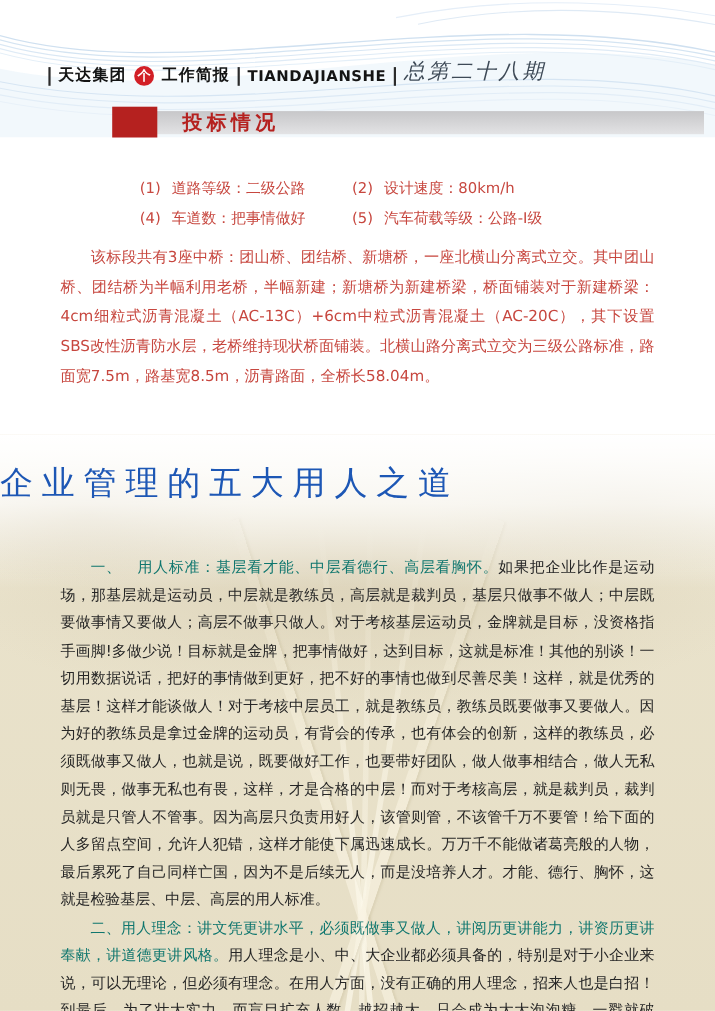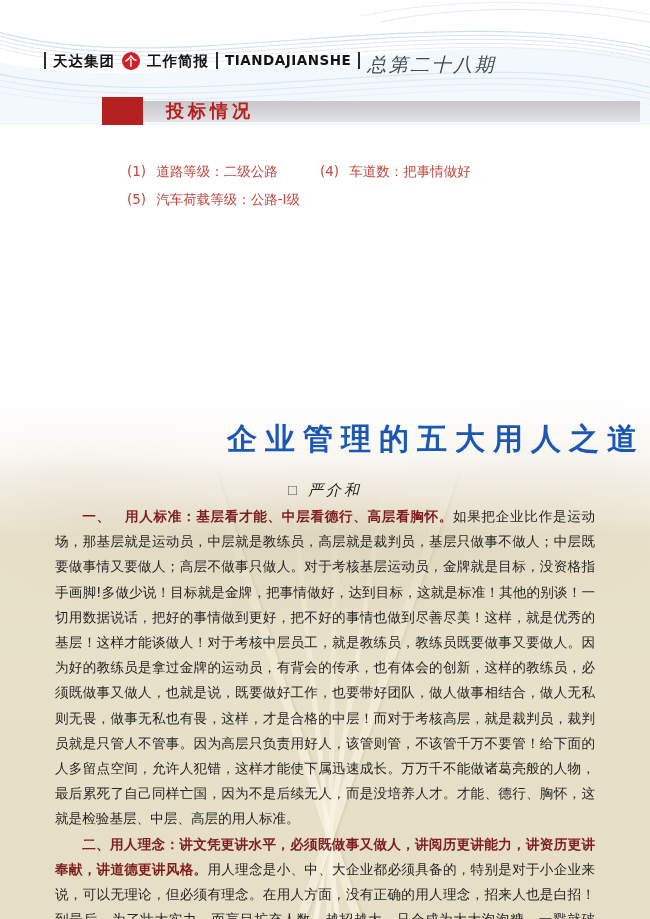--- a/index.html
+++ b/index.html
@@ -20,21 +20,21 @@
   }
   .lane{position:absolute;top:78px;height:470px;transform-origin:top center;opacity:.75;}
   .lane-line{width:5px;background:linear-gradient(180deg,rgba(250,246,230,0) 0%,rgba(252,248,234,.95) 70%);}
   .lane-rail{width:9px;background:linear-gradient(180deg,rgba(246,240,220,0) 0%,rgba(248,242,224,.9) 60%);box-shadow:2px 0 2px rgba(198,186,154,.45);}
   .photo-fade{
     position:absolute;left:0;top:395px;width:650px;height:140px;z-index:0;
     background:linear-gradient(180deg,#ffffff 0%,rgba(255,255,255,.75) 45%,rgba(255,255,255,0) 100%);
   }
   
   .masthead{
-    position:absolute;top:52px;left:44px;z-index:2;display:flex;align-items:flex-start;gap:7px;
+    position:absolute;top:52px;left:44px;z-index:2;display:flex;align-items:flex-end;gap:7px;
     white-space:nowrap;
   }
   .vbar{display:inline-block;width:2px;height:17px;background:#2b2b2b;}
   .brand{font-size:14.5px;font-weight:bold;color:#141414;letter-spacing:1px;}
   .logo{
     display:inline-flex;align-items:center;justify-content:center;
     width:18px;height:18px;border-radius:50%;background:#d21f26;
     color:#fff;font-size:12px;font-weight:bold;line-height:18px;
   }
   .latin{font-size:13.5px;font-weight:bold;color:#141414;letter-spacing:.5px;}
@@ -61,35 +61,35 @@
   }
   .bid-item{white-space:nowrap;}
   .bid-item .num{margin-right:10px;}
   .bid-para{
     position:absolute;left:55px;top:221px;width:540px;z-index:2;
     color:#c7473f;font-size:13.8px;line-height:27px;text-align:justify;
     text-indent:2em;margin:0;
   }
   
   .article-title{
-    position:absolute;left:0;top:419px;width:645px;z-index:2;text-align:right;
-    font-size:30px;font-weight:bold;color:#1d57b5;letter-spacing:8px;margin:0;
+    position:absolute;left:0;top:419px;width:645px;z-index:2;text-align:left;
+    font-size:30px;font-weight:normal;color:#1d57b5;letter-spacing:8px;margin:0;
   }
   .byline{
     position:absolute;left:0;top:481px;width:650px;z-index:2;text-align:center;
     font-family:"Liberation Serif","DejaVu Serif",serif;font-style:italic;
     font-size:15px;color:#1d1d1d;letter-spacing:3px;
   }
   .byline .marker{font-style:normal;color:#555;margin-right:8px;}
   .article-body{
     position:absolute;left:55px;top:504px;width:540px;z-index:2;
     font-size:13.6px;line-height:25.2px;color:#262626;text-align:justify;
   }
   .article-body p{margin:0;text-indent:2em;}
-  .article-body .lead{font-weight:bold;color:#7f1d1d;}
+  .article-body .lead{font-weight:normal;color:#0f766e;}
 </style>
 </head>
 <body>
 
 <div class="page">
 
   <svg class="waves" width="650" height="125" viewBox="0 0 650 125" aria-hidden="true">
     <path d="M-20,58 C180,108 430,14 670,62 L670,125 L-20,125 Z" fill="#eef5fb" opacity="0.75"></path>
     <path d="M-20,26 C150,88 430,-8 670,52" stroke="#cfe0f0" fill="none" stroke-width="1.2"></path>
     <path d="M-20,30 C152,92 432,-4 670,56" stroke="#d4e4f2" fill="none" stroke-width="1.1"></path>
@@ -129,33 +129,34 @@
     <span class="bar"></span>
     <span class="sq"></span>
     <span class="stitle">投标情况</span>
   </div>
 
   <div class="bid-list">
     <span class="bid-item">
       <span class="num">(1)</span><span>道路等级：二级公路</span>
     </span>
     <span class="bid-item">
+      <span class="num">(2)</span><span>设计速度：80km/h</span>
+    </span>
+    <span class="bid-item">
       <span class="num">(4)</span><span>车道数：把事情做好</span>
     </span>
     <span class="bid-item">
       <span class="num">(5)</span><span>汽车荷载等级：公路-I级</span>
     </span>
   </div>
 
+  <p class="bid-para">该标段共有3座中桥：团山桥、团结桥、新塘桥，一座北横山分离式立交。其中团山桥、团结桥为半幅利用老桥，半幅新建；新塘桥为新建桥梁，桥面铺装对于新建桥梁：4cm细粒式沥青混凝土（AC-13C）+6cm中粒式沥青混凝土（AC-20C），其下设置SBS改性沥青防水层，老桥维持现状桥面铺装。北横山路分离式立交为三级公路标准，路面宽7.5m，路基宽8.5m，沥青路面，全桥长58.04m。</p>
 
 
   <h1 class="article-title">企业管理的五大用人之道</h1>
 
-  <div class="byline">
-    <span class="marker">□</span><span>严介和</span>
-  </div>
 
   <div class="article-body">
     <p><span class="lead">一、　用人标准：基层看才能、中层看德行、高层看胸怀。</span><span>如果把企业比作是运动场，那基层就是运动员，中层就是教练员，高层就是裁判员，基层只做事不做人；中层既要做事情又要做人；高层不做事只做人。对于考核基层运动员，金牌就是目标，没资格指手画脚!多做少说！目标就是金牌，把事情做好，达到目标，这就是标准！其他的别谈！一切用数据说话，把好的事情做到更好，把不好的事情也做到尽善尽美！这样，就是优秀的基层！这样才能谈做人！对于考核中层员工，就是教练员，教练员既要做事又要做人。因为好的教练员是拿过金牌的运动员，有背会的传承，也有体会的创新，这样的教练员，必须既做事又做人，也就是说，既要做好工作，也要带好团队，做人做事相结合，做人无私则无畏，做事无私也有畏，这样，才是合格的中层！而对于考核高层，就是裁判员，裁判员就是只管人不管事。因为高层只负责用好人，该管则管，不该管千万不要管！给下面的人多留点空间，允许人犯错，这样才能使下属迅速成长。万万千不能做诸葛亮般的人物，最后累死了自己同样亡国，因为不是后续无人，而是没培养人才。才能、德行、胸怀，这就是检验基层、中层、高层的用人标准。</span></p>
     <p><span class="lead">二、用人理念：讲文凭更讲水平，必须既做事又做人，讲阅历更讲能力，讲资历更讲奉献，讲道德更讲风格。</span><span>用人理念是小、中、大企业都必须具备的，特别是对于小企业来说，可以无理论，但必须有理念。在用人方面，没有正确的用人理念，招来人也是白招！到最后，为了壮大实力，而盲目扩充人数，越招越大，只会成为大大泡泡糖，一戳就破了。</span></p>
   </div>
 
 </div>
 
 </body></html>

